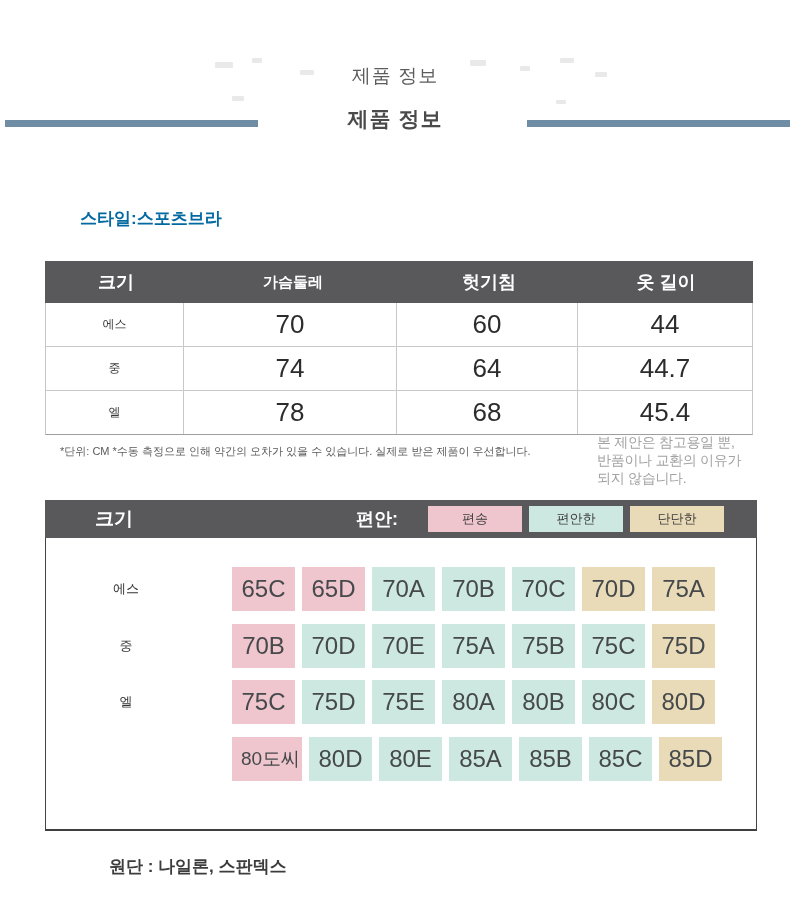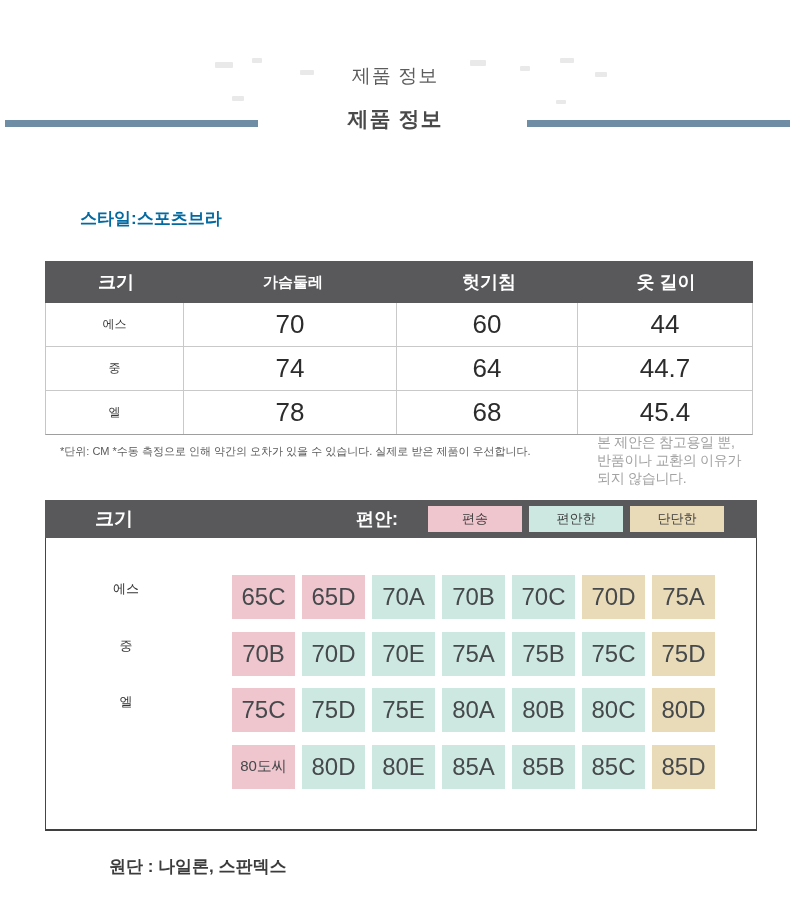--- a/index.html
+++ b/index.html
@@ -45,24 +45,24 @@
   .t2-size-label{position:absolute;left:50px;top:0;line-height:38px;color:#fff;font-weight:bold;font-size:19px;}
   .t2-comfort-label{position:absolute;left:311px;top:0;line-height:38px;color:#fff;font-weight:bold;font-size:18px;}
   .t2-legend{position:absolute;left:383px;top:6px;display:flex;gap:7px;}
   .legend-chip{width:94px;height:26px;line-height:26px;text-align:center;font-size:13px;color:#3b3b3b;}
   .t2-body{position:relative;height:262px;background:#fff;
     border-left:1px solid #454545;border-right:1px solid #454545;border-bottom:2px solid #3f3f3f;
     padding-top:29px;box-sizing:content-box;}
   .t2r{position:relative;height:44px;margin-bottom:12.5px;}
   .t2-rowlab{position:absolute;left:0;top:0;width:160px;height:44px;line-height:44px;
     text-align:center;font-size:13px;color:#333;}
-  .t2-chips{position:absolute;left:186px;top:8px;display:flex;gap:7px;}
+  .t2-chips{position:absolute;left:186px;top:0;display:flex;gap:7px;}
   .chip{width:63px;height:44px;display:flex;align-items:center;justify-content:center;
     font-size:24px;color:#45494b;}
-  .chip.small{font-size:15px;}
+  .chip.small{font-size:19px;padding-left:7px;}
   .fit-loose{background:var(--c-loose,#efc5ce);}
   .fit-comfy{background:var(--c-comfy,#cde7e1);}
   .fit-firm{background:var(--c-firm,#e9dab8);}
 </style>
 </head>
 <body>
 
 <div class="page">
 
   <div class="ghost" style="left:215px;top:62px;width:18px;height:6px;"></div>

